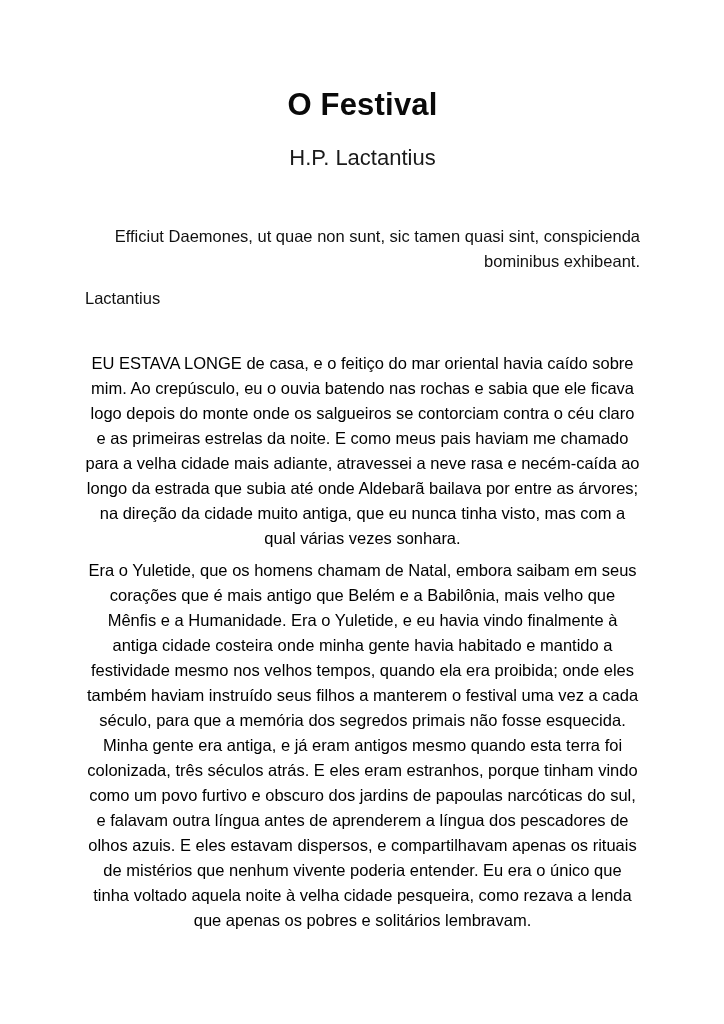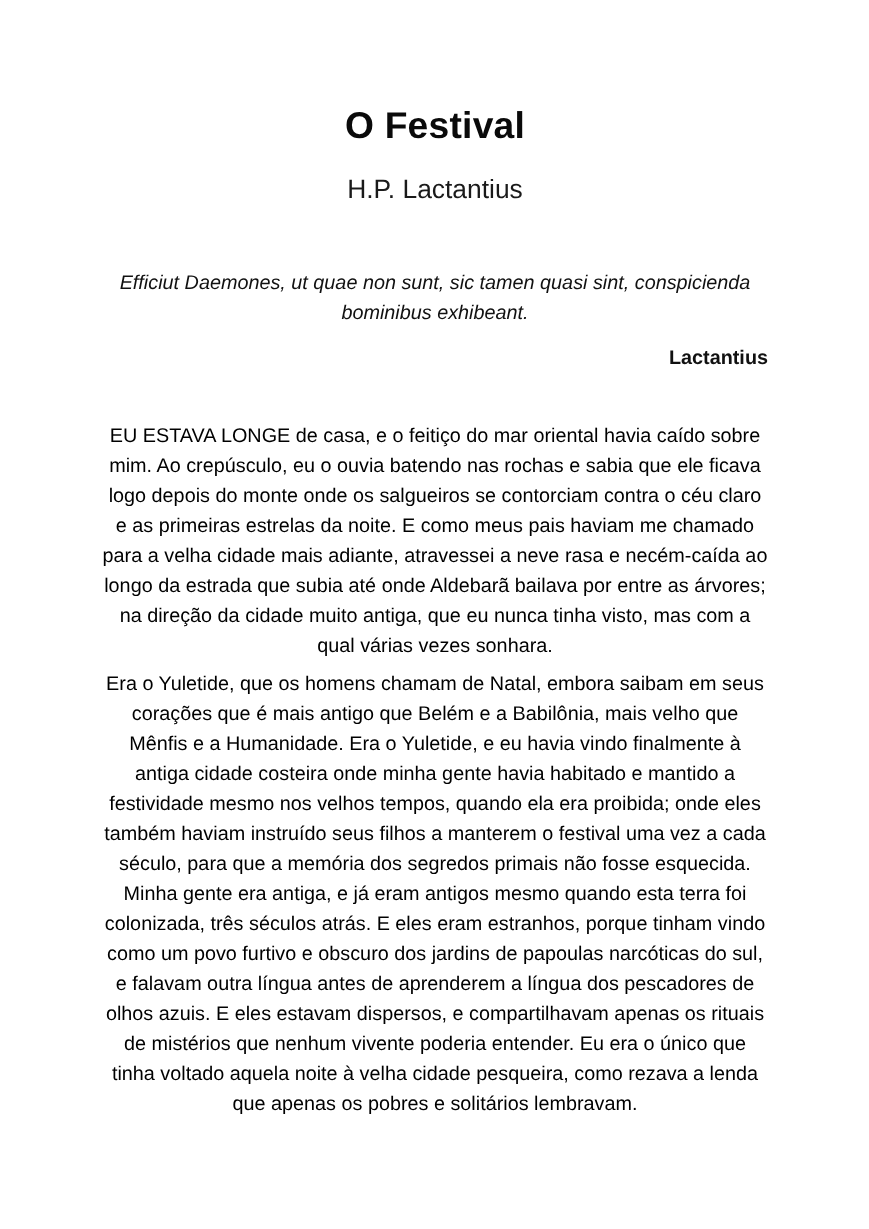--- a/index.html
+++ b/index.html
@@ -34,32 +34,30 @@
   .doc-author {
     margin: 22px 0 0 0;
     font-size: 22px;
     line-height: 1.2;
     font-weight: 400;
     text-align: center;
     color: #1a1a1a;
   }
   .epigraph {
     margin: 52px 0 0 0;
-    font-style: italic;
     font-size: 16.5px;
     line-height: 25px;
-    text-align: center;
+    text-align: right;
     color: #111111;
   }
   .epigraph-attribution {
     margin: 12px 0 0 0;
     font-size: 16.5px;
     line-height: 25px;
-    font-weight: 700;
-    text-align: right;
+    font-weight: 400;
     color: #111111;
   }
   .body-paragraph {
     font-size: 16.5px;
     line-height: 25px;
     text-align: center;
     color: #000000;
   }
   .body-paragraph.first {
     margin: 40px 0 0 0;

